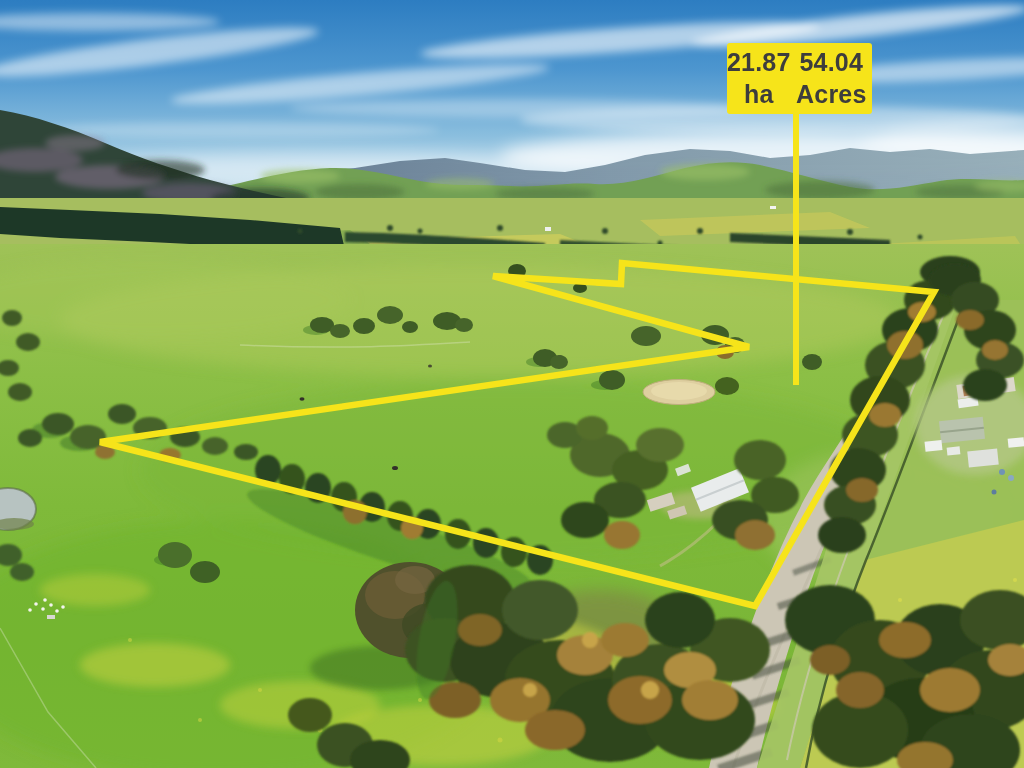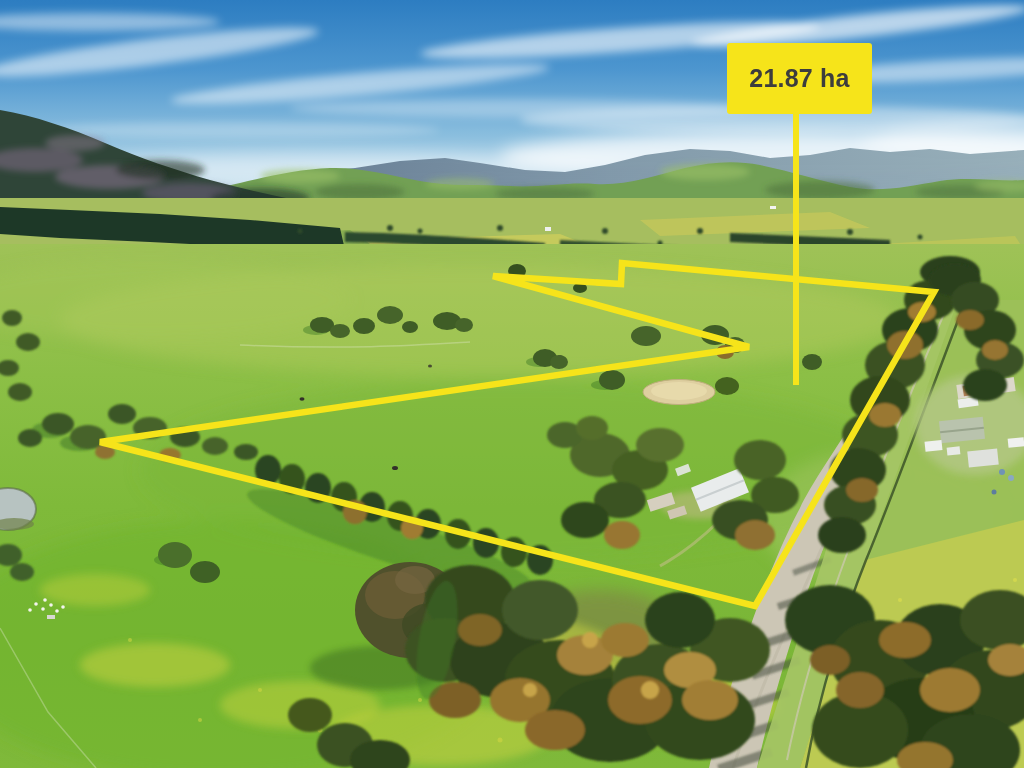--- a/index.html
+++ b/index.html
@@ -410,14 +410,15 @@
   </g>
 
   <g>
     <polygon fill="none" style="stroke:var(--accent,#F6E41A)" stroke-width="6.5" stroke-linejoin="miter" points="100,442 749,347 493,276 621,284 622,263 934,292 755,606"></polygon>
     <path fill="none" style="stroke:var(--accent,#F6E41A)" stroke-width="6" d="M796,114 L796,385"></path>
   </g>
 </svg>
 
 <div class="area-label">
   <span>21.87 ha</span>
+  <span>54.04 Acres</span>
 </div>
 </div>
 
 </body></html>

